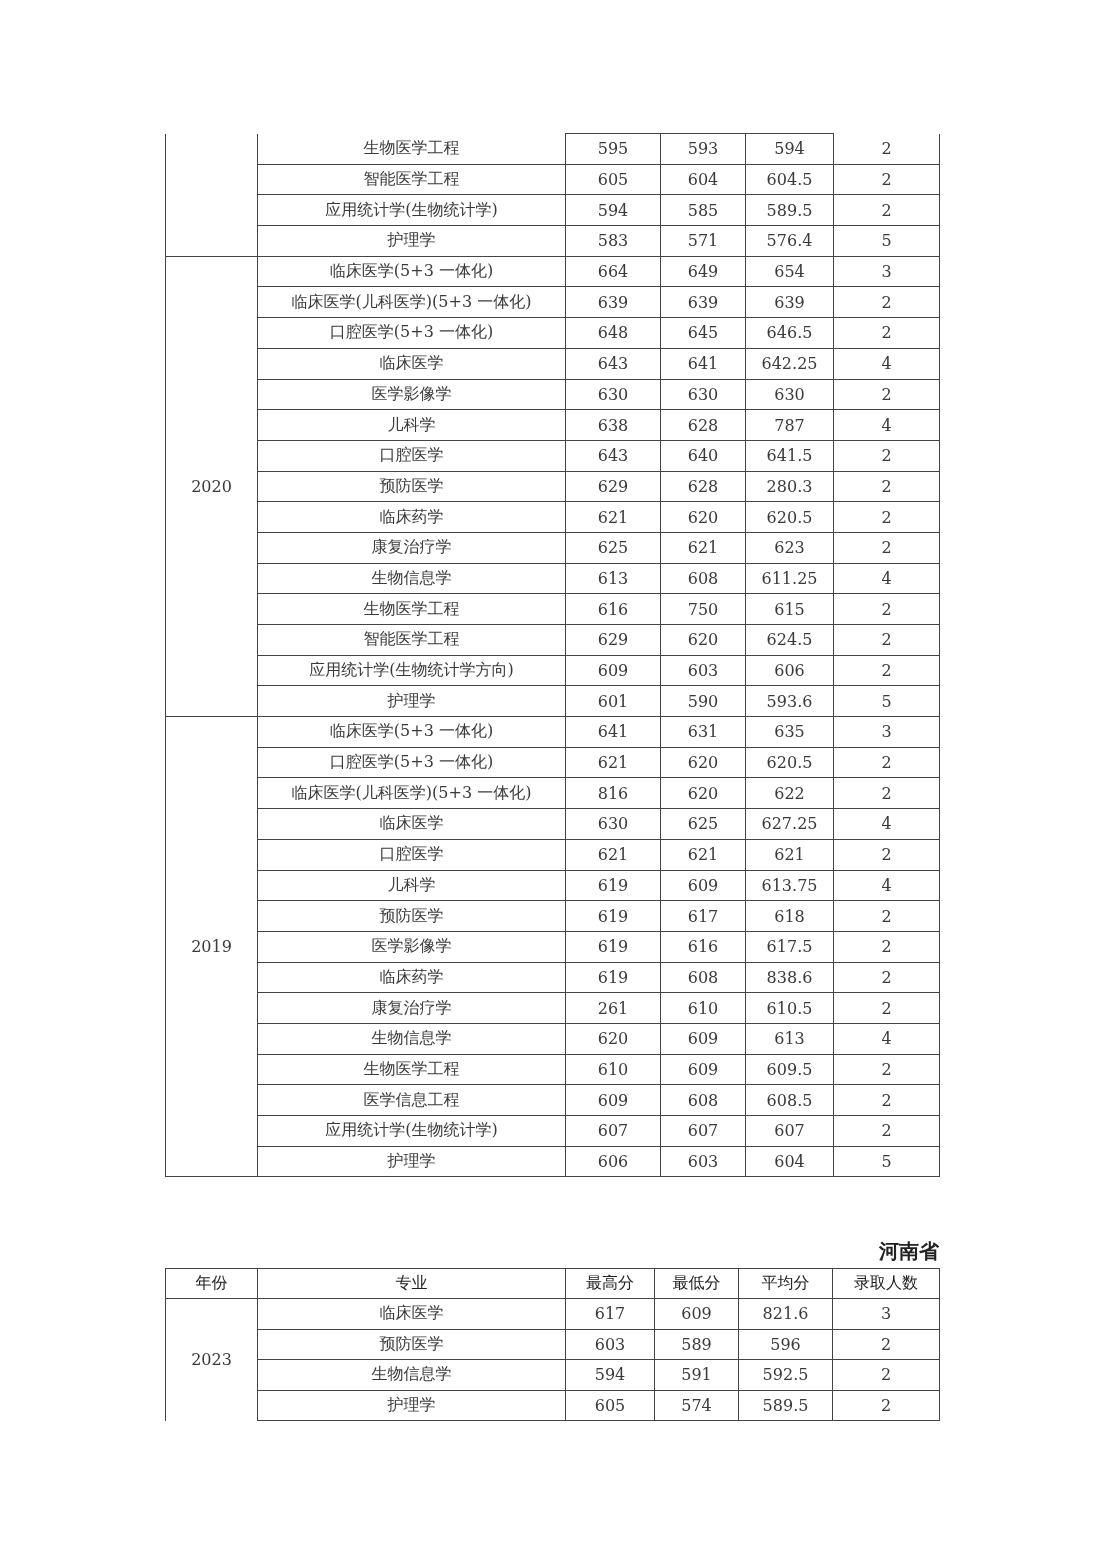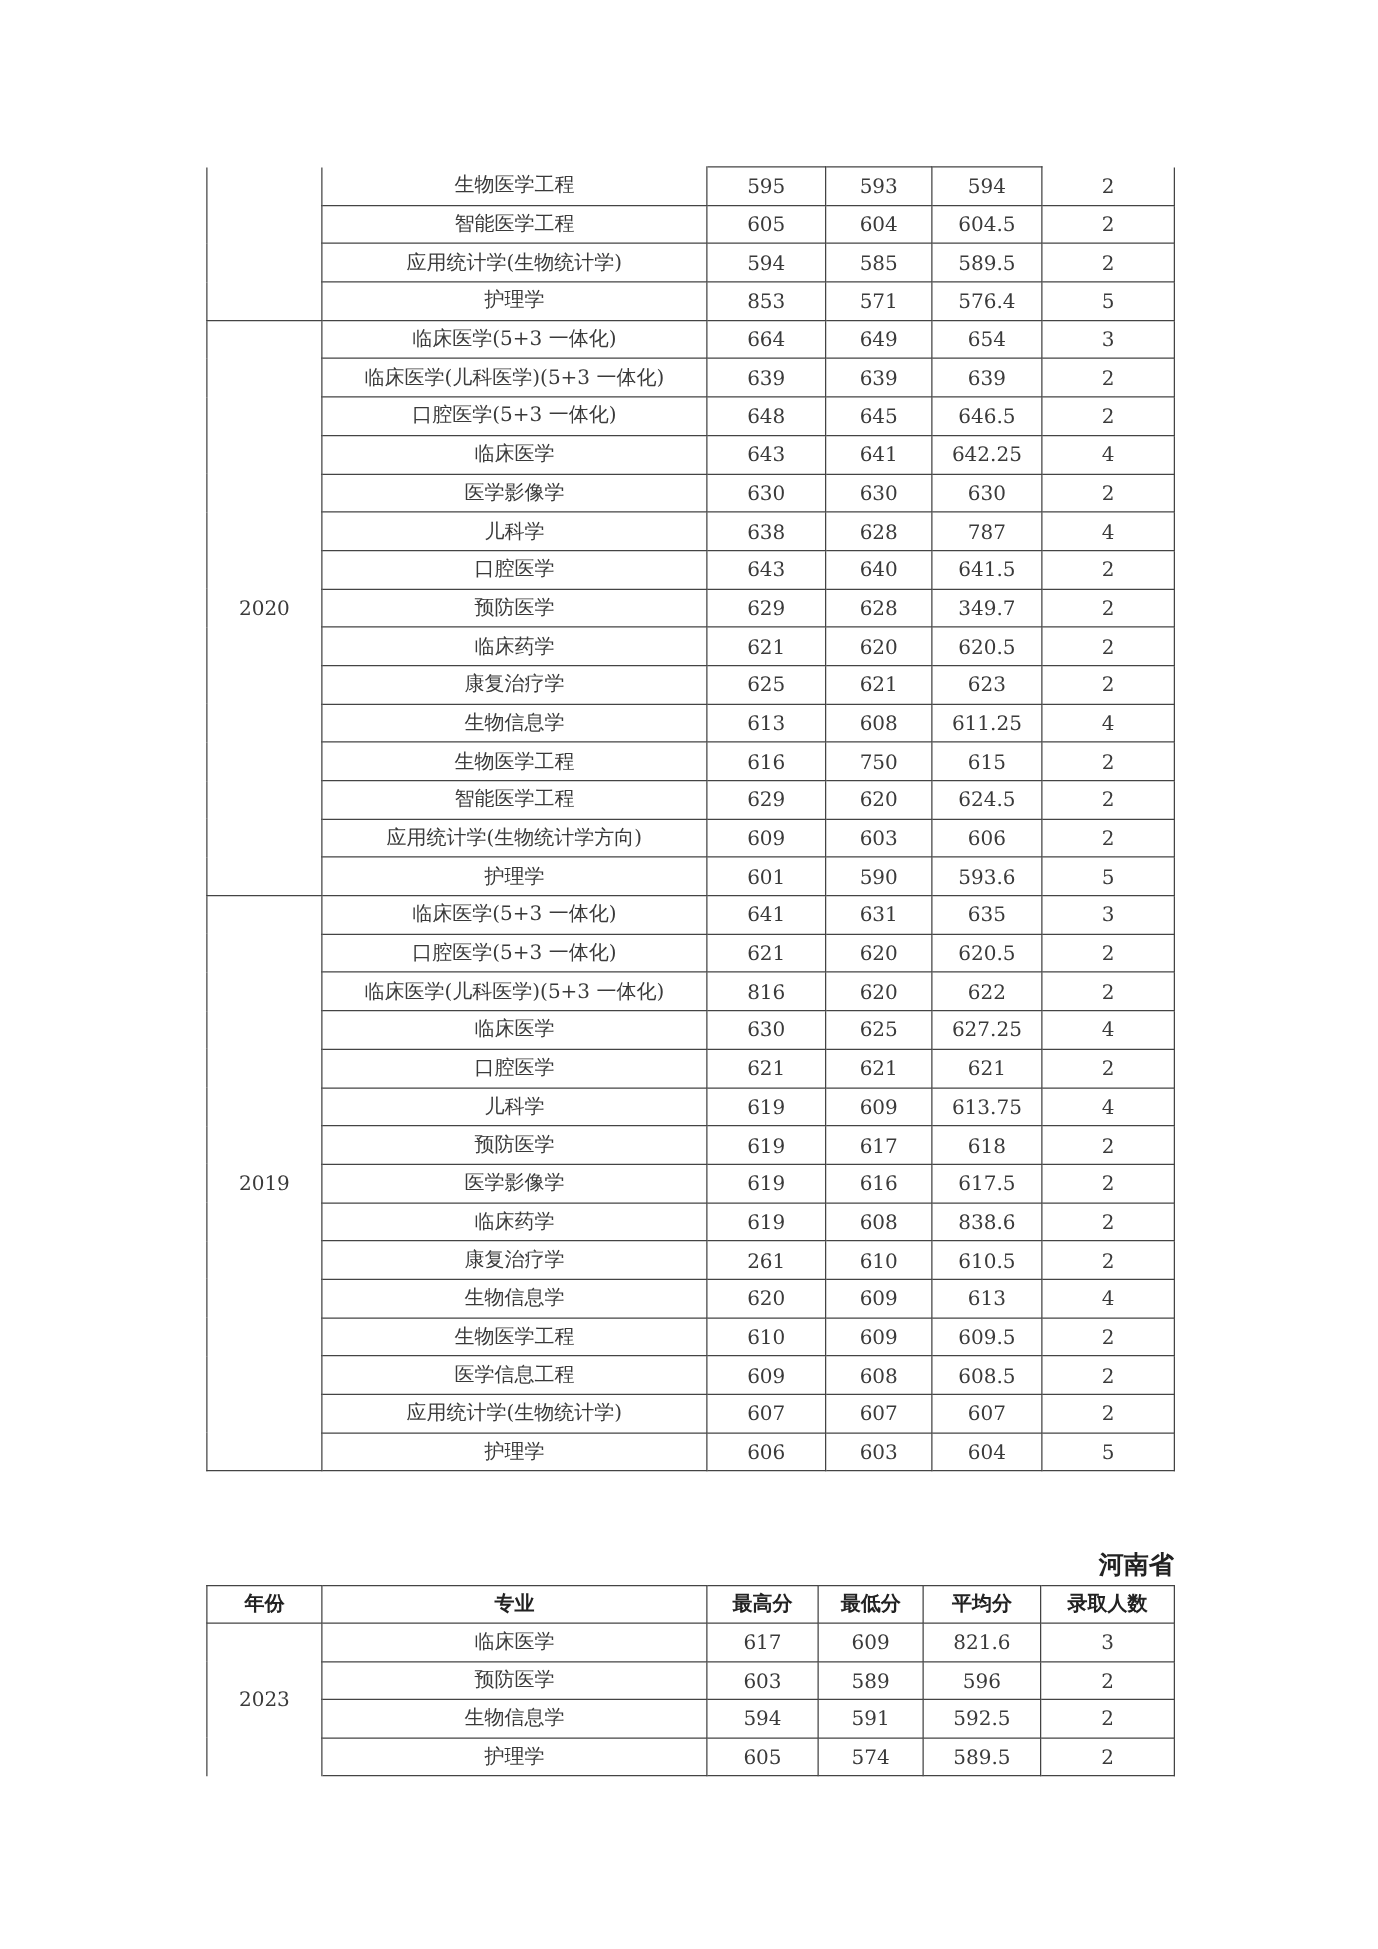--- a/index.html
+++ b/index.html
@@ -17,21 +17,21 @@
   #tbl-top tr.first-row td.c-major { border-top: none; }
   #tbl-top tr.first-row td.c-count { border-top: none; }
   #tbl-top td.yr-cont { border-top: none; }
 
   
   .section-title { position: absolute; left: 165px; width: 774px; top: 1238px; text-align: right;
                    font-family: "DejaVu Sans", "Liberation Sans", sans-serif; font-weight: bold;
                    font-size: 20px; color: #222; }
   #tbl-henan { left: 165px; top: 1268px; width: 774px; }
   #tbl-henan th { height: 29px; font-family: "DejaVu Sans", "Liberation Sans", sans-serif;
-                  font-weight: bold; font-size: 16px; color: #222; }
+                  font-weight: normal; font-size: 16px; color: #222; }
   #tbl-henan td { height: 29.5px; }
   #tbl-henan td.yr-open { border-bottom: none; }
 </style>
 </head>
 <body>
 
 <div class="page">
 
   <table id="tbl-top">
     <colgroup>
@@ -60,21 +60,21 @@
         </tr>
         <tr>
           <td class="c-major">应用统计学(生物统计学)</td>
           <td>594</td>
           <td>585</td>
           <td>589.5</td>
           <td class="c-count">2</td>
         </tr>
         <tr>
           <td class="c-major">护理学</td>
-          <td>853</td>
+          <td>583</td>
           <td>571</td>
           <td>576.4</td>
           <td class="c-count">5</td>
         </tr>
         <tr>
           <td rowspan="15">2020</td>
           <td class="c-major">临床医学(5+3 一体化)</td>
           <td>664</td>
           <td>649</td>
           <td>654</td>
@@ -119,21 +119,21 @@
           <td class="c-major">口腔医学</td>
           <td>643</td>
           <td>640</td>
           <td>641.5</td>
           <td class="c-count">2</td>
         </tr>
         <tr>
           <td class="c-major">预防医学</td>
           <td>629</td>
           <td>628</td>
-          <td>349.7</td>
+          <td>280.3</td>
           <td class="c-count">2</td>
         </tr>
         <tr>
           <td class="c-major">临床药学</td>
           <td>621</td>
           <td>620</td>
           <td>620.5</td>
           <td class="c-count">2</td>
         </tr>
         <tr>

